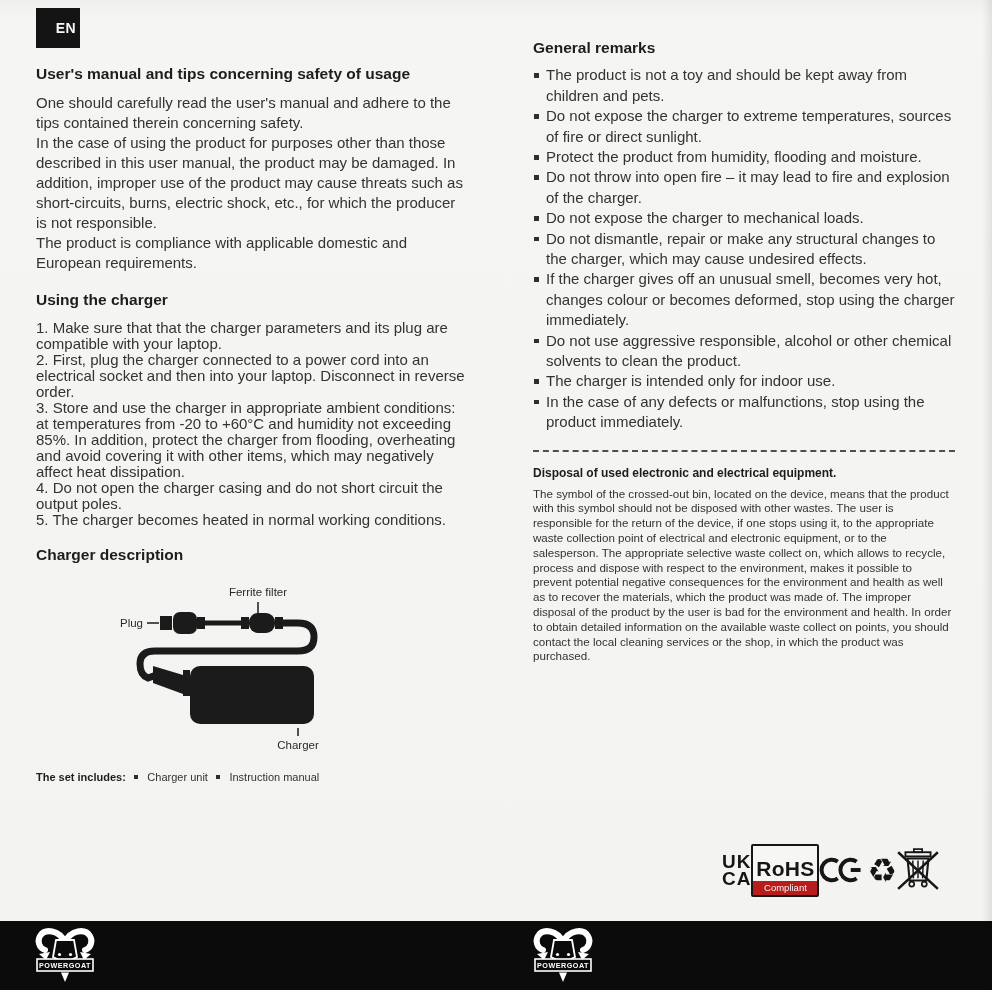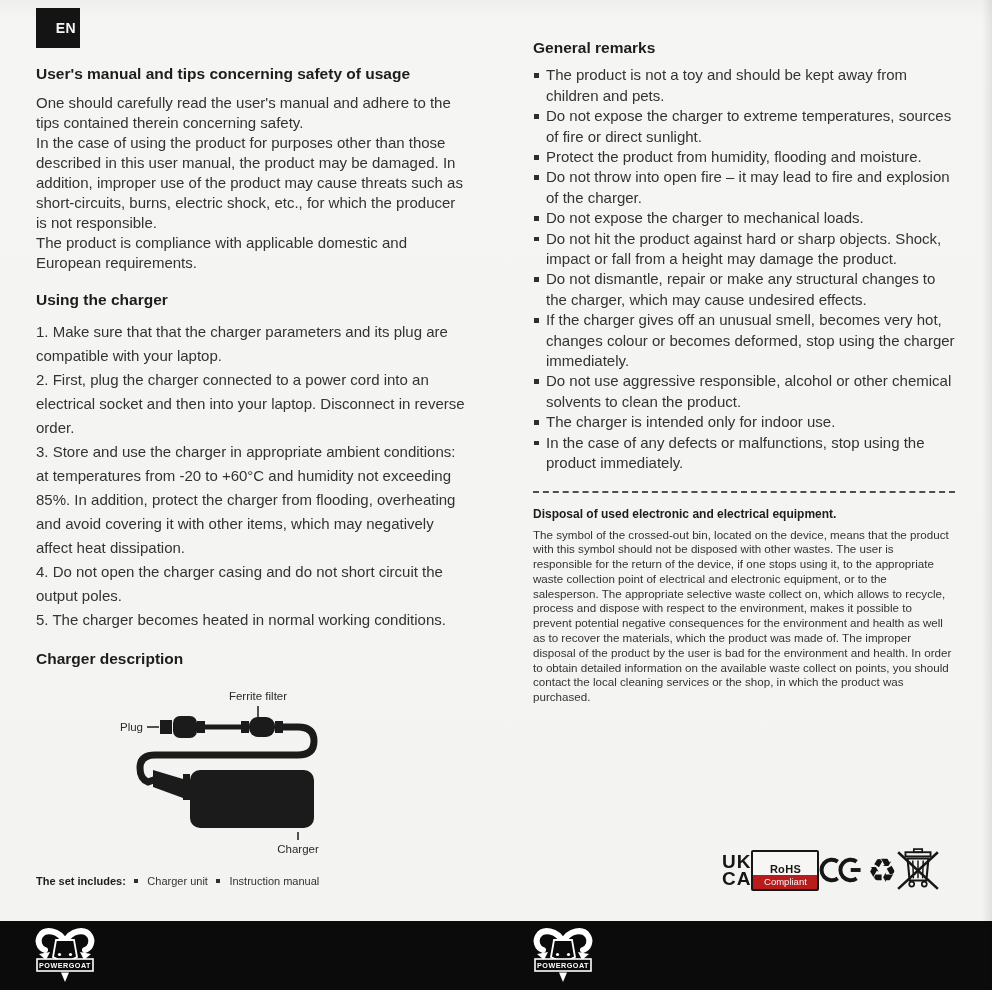--- a/index.html
+++ b/index.html
@@ -12,41 +12,41 @@
     background:linear-gradient(90deg,rgba(0,0,0,0) 0,rgba(0,0,0,.08) 100%);pointer-events:none;}
   .en-badge{
     position:absolute;left:36px;top:8px;width:28px;height:40px;background:#141414;color:#f6f6f4;
     display:flex;align-items:center;justify-content:center;font-weight:bold;font-size:14px;letter-spacing:.5px;padding-left:16px;
   }
   .col-left{position:absolute;left:36px;top:64px;width:432px;}
   .col-right{position:absolute;left:533px;top:38px;width:426px;}
   h1,h2{font-size:15.5px;font-weight:bold;color:#1d1d1d;margin:0 0 10px 0;line-height:1.25;}
   .body-text{font-size:15px;line-height:20px;color:#333;margin:0;}
   .sec-gap{margin-top:17px;}
-  .step{font-size:15px;line-height:24px;color:#333;}
+  .step{font-size:15px;line-height:16px;color:#333;}
   
   ul.remarks{margin:0;padding:0;}
   ul.remarks li{list-style:none;position:relative;padding-left:13px;font-size:15px;line-height:20.4px;color:#333;}
   ul.remarks li::before{content:"";position:absolute;left:1px;top:8px;width:4.5px;height:4.5px;background:#2e2e2e;}
   .dashes{margin:17px 0 14px 0;border-top:2px dashed #4f4f4f;height:0;width:422px;}
   .disposal-heading{font-size:12px;font-weight:bold;color:#1d1d1d;margin:0 0 7px 0;}
   .disposal-body{font-size:11.6px;line-height:14.8px;color:#333;margin:0;width:420px;}
   
   .diagram{display:block;margin-top:2px;}
   .diagram text{font-family:"Liberation Sans",sans-serif;fill:#2a2a2a;}
   .diagram .ink{fill:#1b1b1b;}
   .diagram .stroke{stroke:#1b1b1b;}
   .set-includes{margin-top:14px;font-size:11px;color:#333;}
   .set-includes b{color:#1d1d1d;}
   .inline-item::before{content:"";display:inline-block;width:4.5px;height:4.5px;background:#2e2e2e;margin:0 9px 2px 8px;vertical-align:middle;}
   
   .logos-row{position:absolute;left:722px;top:845px;height:50px;display:flex;align-items:center;}
   .ukca{font-weight:bold;font-size:19px;line-height:.92;letter-spacing:1px;color:#161616;}
   .rohs{border:2.5px solid #161616;border-radius:2px;width:64px;background:#f6f6f4;}
-  .rohs-top{font-weight:bold;font-size:11px;color:#161616;text-align:center;padding:0 2px;letter-spacing:.3px;margin-top:11px;}
+  .rohs-top{font-weight:bold;font-size:21px;color:#161616;text-align:center;padding:0 2px;letter-spacing:.3px;margin-top:11px;}
   .rohs-bottom{background:#b91c1c;color:#f4f4f2;font-size:9.5px;text-align:center;padding:1px 2px 2px 2px;}
   .recycle{font-size:33px;color:#141414;line-height:1;}
   
   .bottom-bar{position:absolute;left:0;top:921px;width:992px;height:69px;background:#0b0b0b;}
   .goat{position:absolute;top:5px;}
   .goat-1{left:33px;} .goat-2{left:531px;}
   .goat text{font-family:"Liberation Sans",sans-serif;font-weight:bold;fill:#ffffff;}
 </style>
 </head>
 <body>
@@ -100,21 +100,20 @@
   </div>
 
   <div class="col-right">
     <h2 style="margin-bottom:8px;">General remarks</h2>
     <ul class="remarks">
       <li>The product is not a toy and should be kept away from children and pets.</li>
       <li>Do not expose the charger to extreme temperatures, sources of fire or direct sunlight.</li>
       <li>Protect the product from humidity, flooding and moisture.</li>
       <li>Do not throw into open fire – it may lead to fire and explosion of the charger.</li>
       <li>Do not expose the charger to mechanical loads.</li>
-      <li>Do not hit the product against hard or sharp objects. Shock, impact or fall from a height may damage the product.</li>
       <li>Do not dismantle, repair or make any structural changes to the charger, which may cause undesired effects.</li>
       <li>If the charger gives off an unusual smell, becomes very hot, changes colour or becomes deformed, stop using the charger immediately.</li>
       <li>Do not use aggressive responsible, alcohol or other chemical solvents to clean the product.</li>
       <li>The charger is intended only for indoor use.</li>
       <li>In the case of any defects or malfunctions, stop using the product immediately.</li>
     </ul>
 
     <div class="dashes"></div>
 
     <h3 class="disposal-heading">Disposal of used electronic and electrical equipment.</h3>

